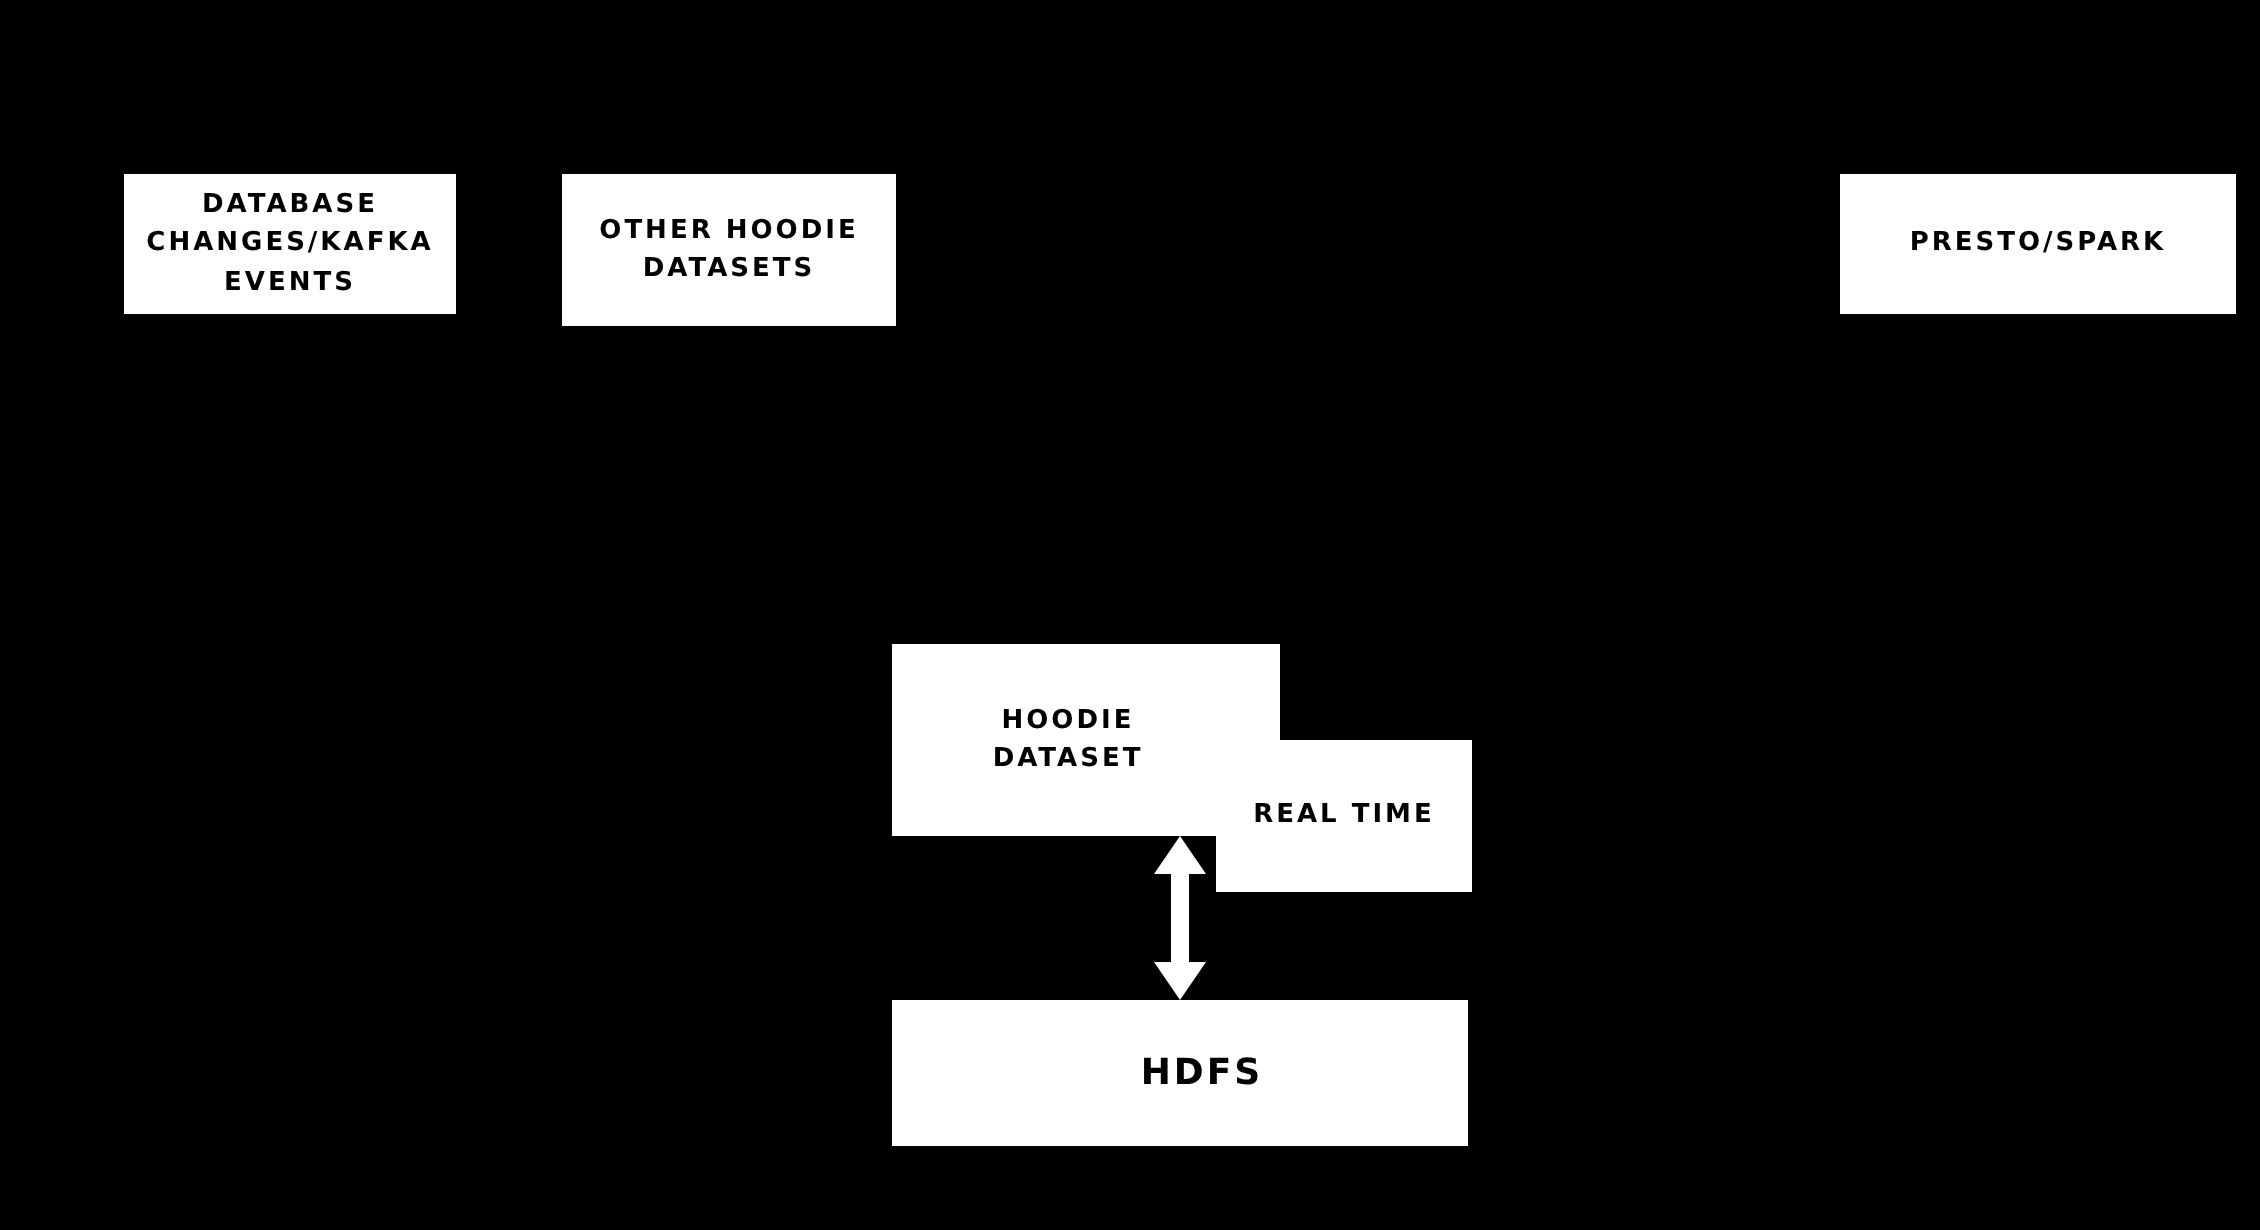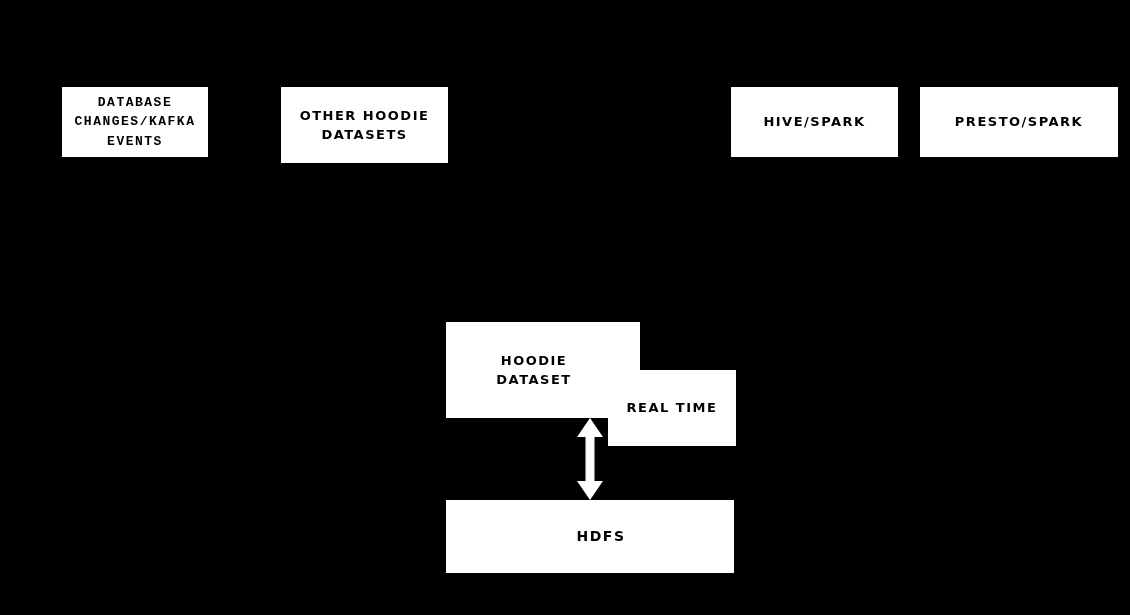--- a/index.html
+++ b/index.html
@@ -26,33 +26,33 @@
   }
   .box .lbl {
     font-weight: bold;
     font-size: 13px;
     letter-spacing: 1.5px;
     line-height: 1.5;
     text-align: center;
     white-space: pre-line;
   }
   
-  .b-db     { left: 62px;  top: 87px;  width: 146px; height: 70px; font-family: Liberation Mono, monospace; }
+  .b-db     { left: 62px;  top: 87px;  width: 166px; height: 70px; }
   .b-other  { left: 281px; top: 87px;  width: 167px; height: 76px; }
   
   .b-hive   { left: 731px; top: 87px;  width: 167px; height: 70px; }
   .b-presto { left: 920px; top: 87px;  width: 198px; height: 70px; }
   
   .b-hoodie { left: 446px; top: 322px; width: 194px; height: 96px;
               justify-content: center; padding-right: 18px; }
   .b-readopt{ left: 640px; top: 290px; width: 128px; height: 80px; }
   .b-real   { left: 608px; top: 370px; width: 128px; height: 76px; }
   
   .b-hdfs   { left: 446px; top: 500px; width: 288px; height: 73px; }
-  .b-hdfs .lbl { font-size: 14px; padding-left: 22px; }
+  .b-hdfs .lbl { font-size: 18px; padding-left: 22px; }
 
   .v-arrow {
     position: absolute;
     left: 576px;
     top: 418px;
     width: 28px;
     height: 82px;
   }
 </style>
 </head>
@@ -64,23 +64,20 @@
     <span class="lbl">DATABASE
 CHANGES/KAFKA
 EVENTS</span>
   </div>
 
   <div class="box b-other">
     <span class="lbl">OTHER HOODIE
 DATASETS</span>
   </div>
 
-  <div class="box b-hive">
-    <span class="lbl">HIVE/SPARK</span>
-  </div>
 
   <div class="box b-presto">
     <span class="lbl">PRESTO/SPARK</span>
   </div>
 
   <div class="box b-hoodie">
     <span class="lbl">HOODIE
 DATASET</span>
   </div>
 

